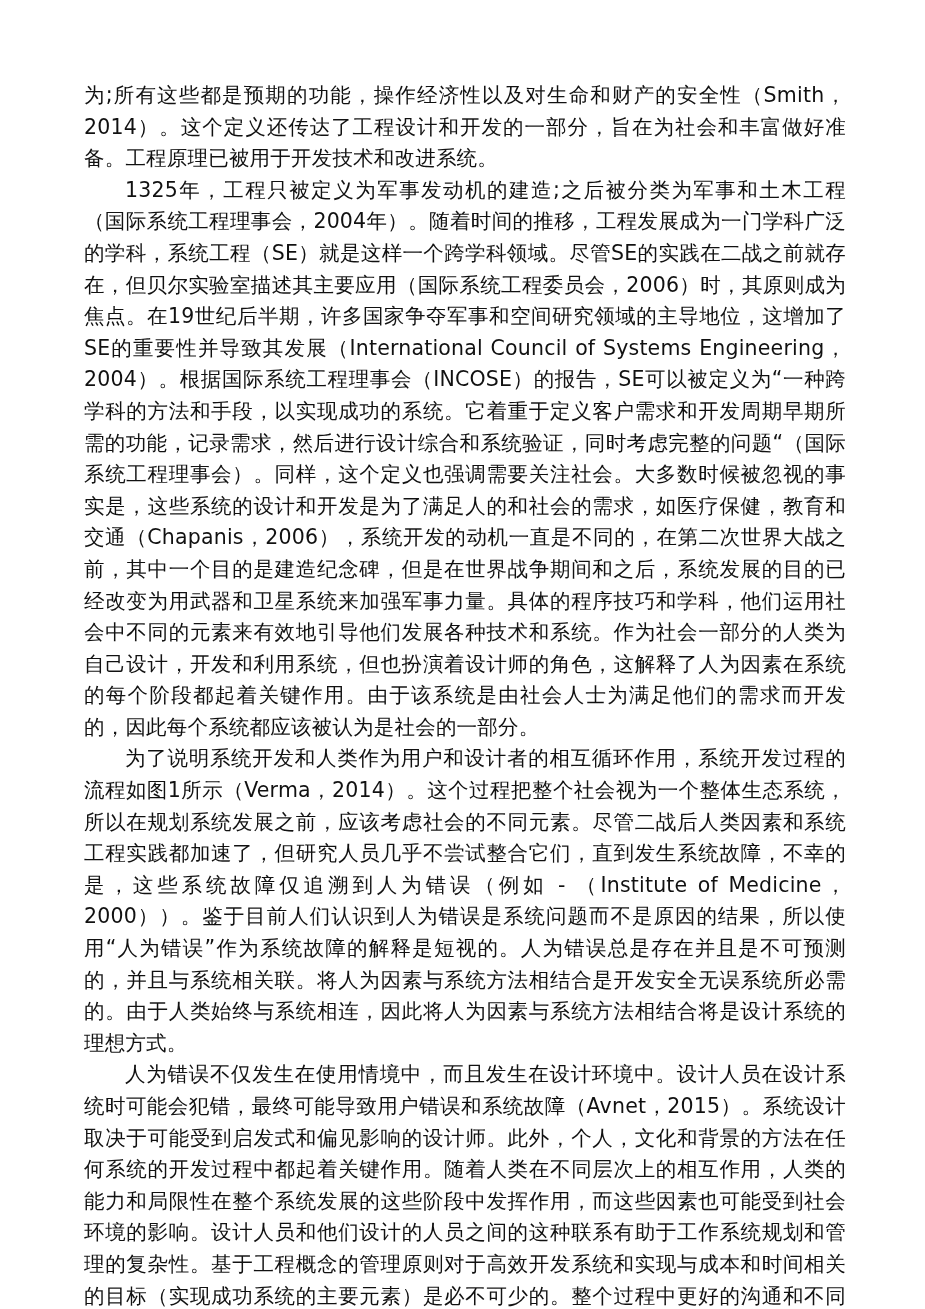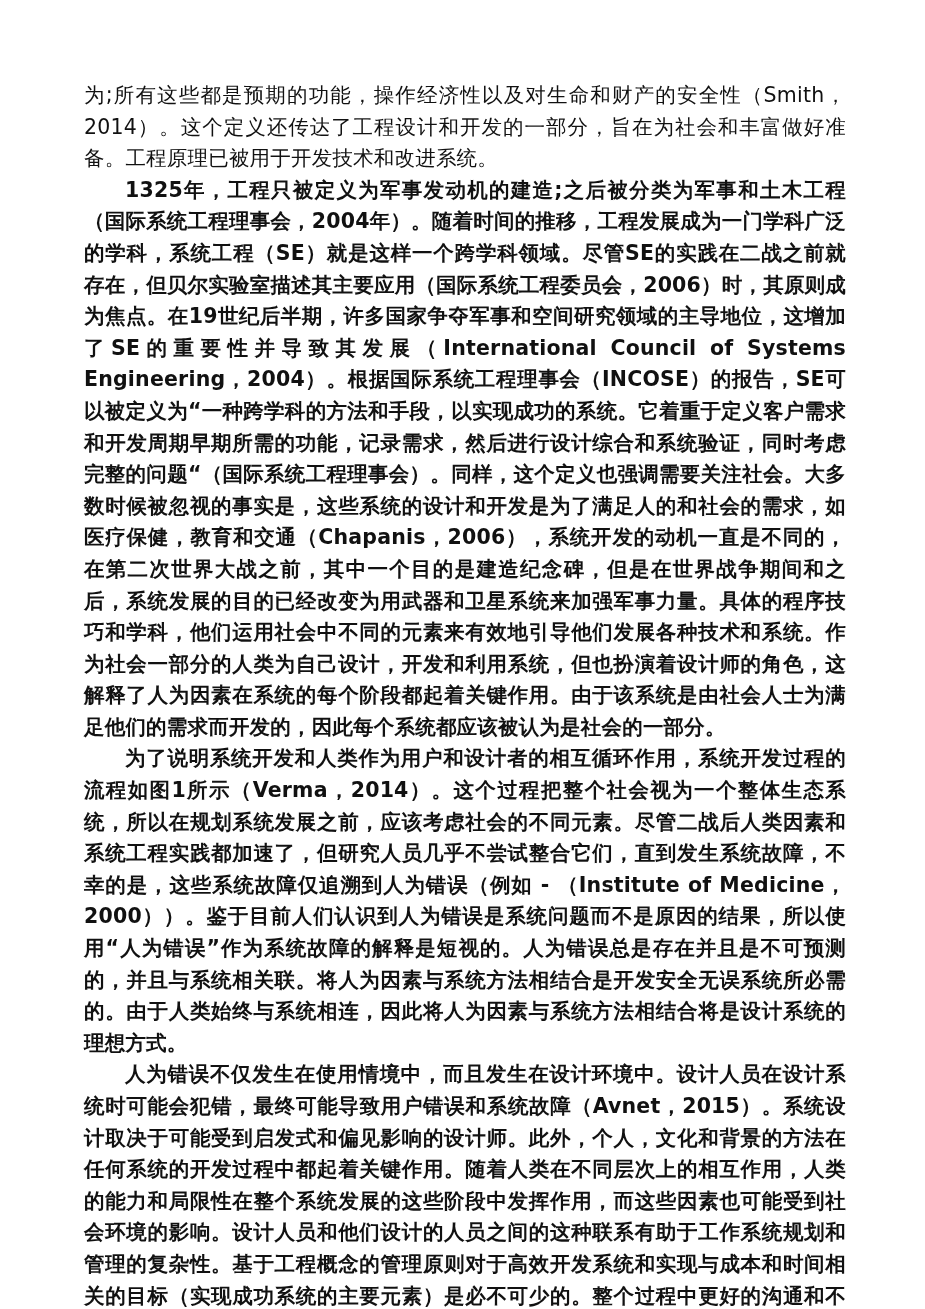--- a/index.html
+++ b/index.html
@@ -25,21 +25,20 @@
     line-height: 31.6px;
     text-align: justify;
     letter-spacing: 0.2px;
   }
   .text-block p {
     margin: 0;
     padding: 0;
   }
   .text-block p.indent {
     text-indent: 2em;
-    font-weight: bold;
   }
 </style>
 </head>
 <body>
 
 <div class="page">
   <div class="text-block">
     <p>为;所有这些都是预期的功能，操作经济性以及对生命和财产的安全性（Smith，2014）。这个定义还传达了工程设计和开发的一部分，旨在为社会和丰富做好准备。工程原理已被用于开发技术和改进系统。</p>
     <p class="indent">1325年，工程只被定义为军事发动机的建造;之后被分类为军事和土木工程（国际系统工程理事会，2004年）。随着时间的推移，工程发展成为一门学科广泛的学科，系统工程（SE）就是这样一个跨学科领域。尽管SE的实践在二战之前就存在，但贝尔实验室描述其主要应用（国际系统工程委员会，2006）时，其原则成为焦点。在19世纪后半期，许多国家争夺军事和空间研究领域的主导地位，这增加了SE的重要性并导致其发展（International Council of Systems Engineering，2004）。根据国际系统工程理事会（INCOSE）的报告，SE可以被定义为“一种跨学科的方法和手段，以实现成功的系统。它着重于定义客户需求和开发周期早期所需的功能，记录需求，然后进行设计综合和系统验证，同时考虑完整的问题“（国际系统工程理事会）。同样，这个定义也强调需要关注社会。大多数时候被忽视的事实是，这些系统的设计和开发是为了满足人的和社会的需求，如医疗保健，教育和交通（Chapanis，2006），系统开发的动机一直是不同的，在第二次世界大战之前，其中一个目的是建造纪念碑，但是在世界战争期间和之后，系统发展的目的已经改变为用武器和卫星系统来加强军事力量。具体的程序技巧和学科，他们运用社会中不同的元素来有效地引导他们发展各种技术和系统。作为社会一部分的人类为自己设计，开发和利用系统，但也扮演着设计师的角色，这解释了人为因素在系统的每个阶段都起着关键作用。由于该系统是由社会人士为满足他们的需求而开发的，因此每个系统都应该被认为是社会的一部分。</p>
     <p class="indent">为了说明系统开发和人类作为用户和设计者的相互循环作用，系统开发过程的流程如图1所示（Verma，2014）。这个过程把整个社会视为一个整体生态系统，所以在规划系统发展之前，应该考虑社会的不同元素。尽管二战后人类因素和系统工程实践都加速了，但研究人员几乎不尝试整合它们，直到发生系统故障，不幸的是，这些系统故障仅追溯到人为错误（例如 - （Institute of Medicine，2000））。鉴于目前人们认识到人为错误是系统问题而不是原因的结果，所以使用“人为错误”作为系统故障的解释是短视的。人为错误总是存在并且是不可预测的，并且与系统相关联。将人为因素与系统方法相结合是开发安全无误系统所必需的。由于人类始终与系统相连，因此将人为因素与系统方法相结合将是设计系统的理想方式。</p>

